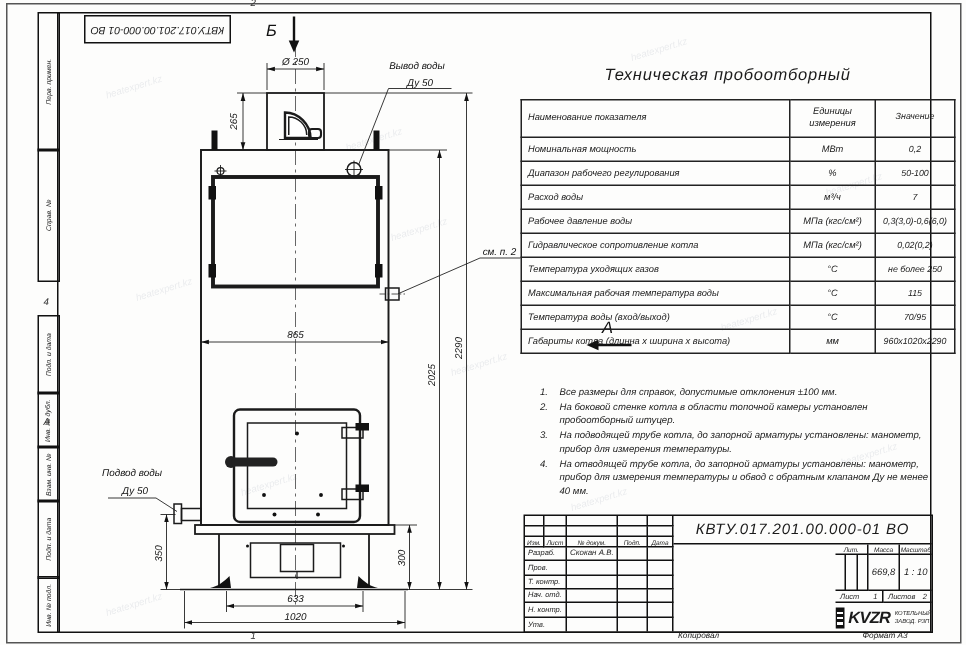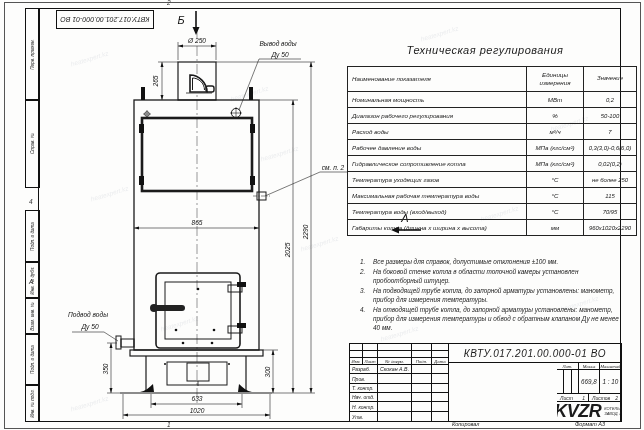--- a/index.html
+++ b/index.html
@@ -34,21 +34,21 @@
   
   #tb{left:349px;top:343px;width:271px;height:77px;border:1.4px solid #111;}
   .cell{position:absolute;border-right:1px solid #111;border-bottom:1px solid #111;
         font-size:5px;font-style:italic;display:flex;align-items:center;justify-content:center;
         overflow:hidden;white-space:nowrap;box-sizing:border-box;}
   .cell.left{justify-content:flex-start;padding-left:2px;}
   #tb-docnum{font-size:10px;letter-spacing:.6px;}
   #tb-name{flex-direction:column;font-size:8px;justify-content:flex-start;padding-top:5px;line-height:1.5;}
   #logo-cell{border:none;display:flex;align-items:center;justify-content:center;gap:3px;}
   #logo-mark{width:15px;height:12px;background:repeating-linear-gradient(180deg,#111 0 2px,#fff 2px 3.5px);border:1px solid #111;}
-  #logo-word{font-size:18px;font-weight:bold;font-style:italic;letter-spacing:-.5px;text-align:center;}
+  #logo-word{font-size:11px;font-weight:bold;font-style:italic;letter-spacing:-.5px;text-align:center;}
   .logo-sub{font-size:3.9px;line-height:1.2;font-style:italic;text-align:left;}
   .under-note{font-size:5.5px;font-style:italic;color:#222;}
   
   #draw{left:0;top:0;width:644px;height:430px;}
   #draw text{font-family:"Liberation Sans",sans-serif;font-style:italic;fill:#111;}
   .dim{font-size:6.6px;}
   .viewletter{font-size:11px;}
   .lbl{font-size:6.6px;}
 </style>
 </head>
@@ -217,21 +217,21 @@
       <text class="lbl" x="333" y="170" text-anchor="middle" stroke="none">см. п. 2</text>
       <path d="M320,172 H347"></path>
       <path d="M320,172 L265,196"></path>
       <text class="lbl" x="88" y="317" text-anchor="middle" stroke="none">Подвод воды</text>
       <text class="lbl" x="90" y="329" text-anchor="middle" stroke="none">Ду 50</text>
       <path d="M72,332 H104"></path>
       <path d="M104,332 L118,341"></path>
     </g>
   </svg>
 
-  <div class="abs" id="tech-title">Техническая регулирования</div>
+  <div class="abs" id="tech-title">Техническая пробоотборный</div>
   <table class="abs" id="tech-table">
     <tbody>
         <tr>
       <th class="c-name">Наименование показателя</th>
       <th class="c-units">Единицы измерения</th>
       <th class="c-val">Значение</th>
     </tr>
     <tr>
           <td class="c-name">Номинальная мощность</td>
           <td class="c-units">МВт</td>

